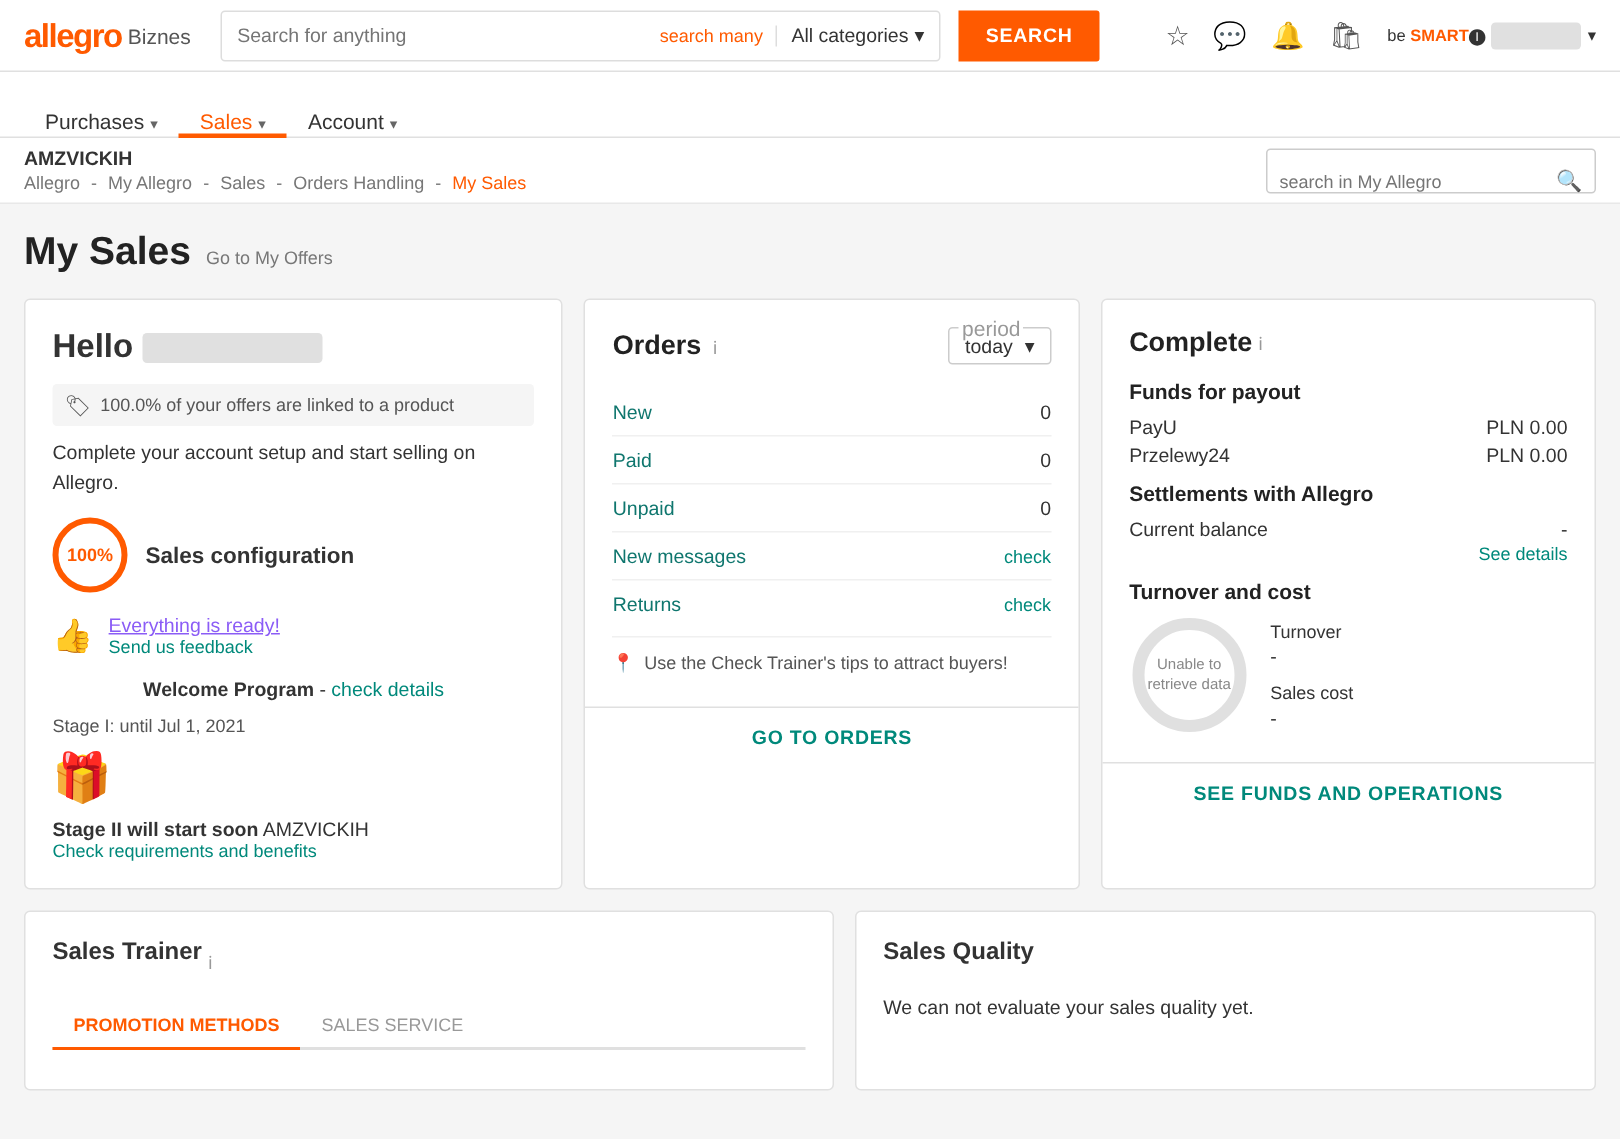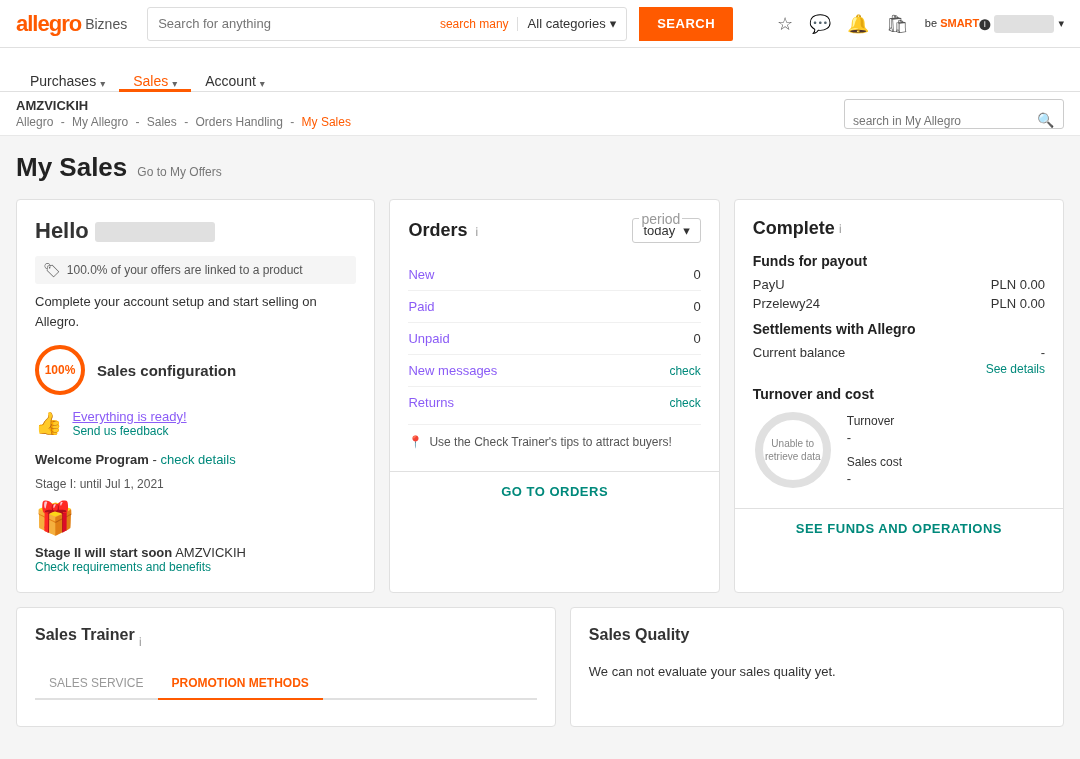--- a/index.html
+++ b/index.html
@@ -210,21 +210,21 @@
     .ready-row {
       display: flex;
       align-items: center;
       gap: 10px;
       margin-bottom: 14px;
     }
     .thumb-icon { font-size: 22px; color: #4caf50; }
     .ready-text { font-size: 13px; color: #8b5cf6; text-decoration: underline; }
     .feedback-link { font-size: 12px; color: #00897b; text-decoration: none; display: block; cursor: pointer; }
 
-    .welcome-program { margin-bottom: 10px; font-size: 13px; }
+    .welcome-program { margin-bottom: 10px; font-size: 13px; text-align: center; }
     .wp-check { color: #00897b; cursor: pointer; }
     .wp-stage { font-size: 12px; color: #555; }
 
     .gift-icon { font-size: 32px; margin: 8px 0; }
     .stage2-text { font-size: 13px; color: #333; }
     .stage2-bold { font-weight: bold; }
     .check-req { color: #00897b; font-size: 12px; cursor: pointer; text-decoration: none; display: block; }
 
     
     .card-header-row {
@@ -251,21 +251,21 @@
     .orders-table { width: 100%; }
     .order-row {
       display: flex;
       justify-content: space-between;
       align-items: center;
       padding: 8px 0;
       border-bottom: 1px solid #f0f0f0;
       font-size: 13px;
     }
     .order-row:last-child { border-bottom: none; }
-    .order-label { color: #8b5cf6; }
+    .order-label { color: #0f766e; }
     .order-count { color: #333; font-weight: normal; }
     .order-link { color: #00897b; font-size: 12px; cursor: pointer; text-decoration: none; }
 
     .trainer-tip {
       display: flex;
       align-items: center;
       gap: 6px;
       font-size: 12px;
       color: #555;
       padding: 10px 0;
@@ -579,22 +579,22 @@
     </div>
   </div>
 
   <div class="bottom-cards-row">
     <div class="card card-trainer">
       <div style="display:flex;align-items:center;margin-bottom:12px;">
         <span class="card-title-sm">Sales Trainer</span>
         <span class="info-icon">ℹ</span>
       </div>
       <div class="trainer-tabs">
+        <div class="trainer-tab active">PROMOTION METHODS</div>
         <div class="trainer-tab">SALES SERVICE</div>
-        <div class="trainer-tab active">PROMOTION METHODS</div>
       </div>
     </div>
 
     <div class="card card-quality">
       <div style="display:flex;align-items:center;margin-bottom:8px;">
         <span class="card-title-sm">Sales Quality</span>
       </div>
       <p class="quality-text">We can not evaluate your sales quality yet.</p>
     </div>
   </div>

